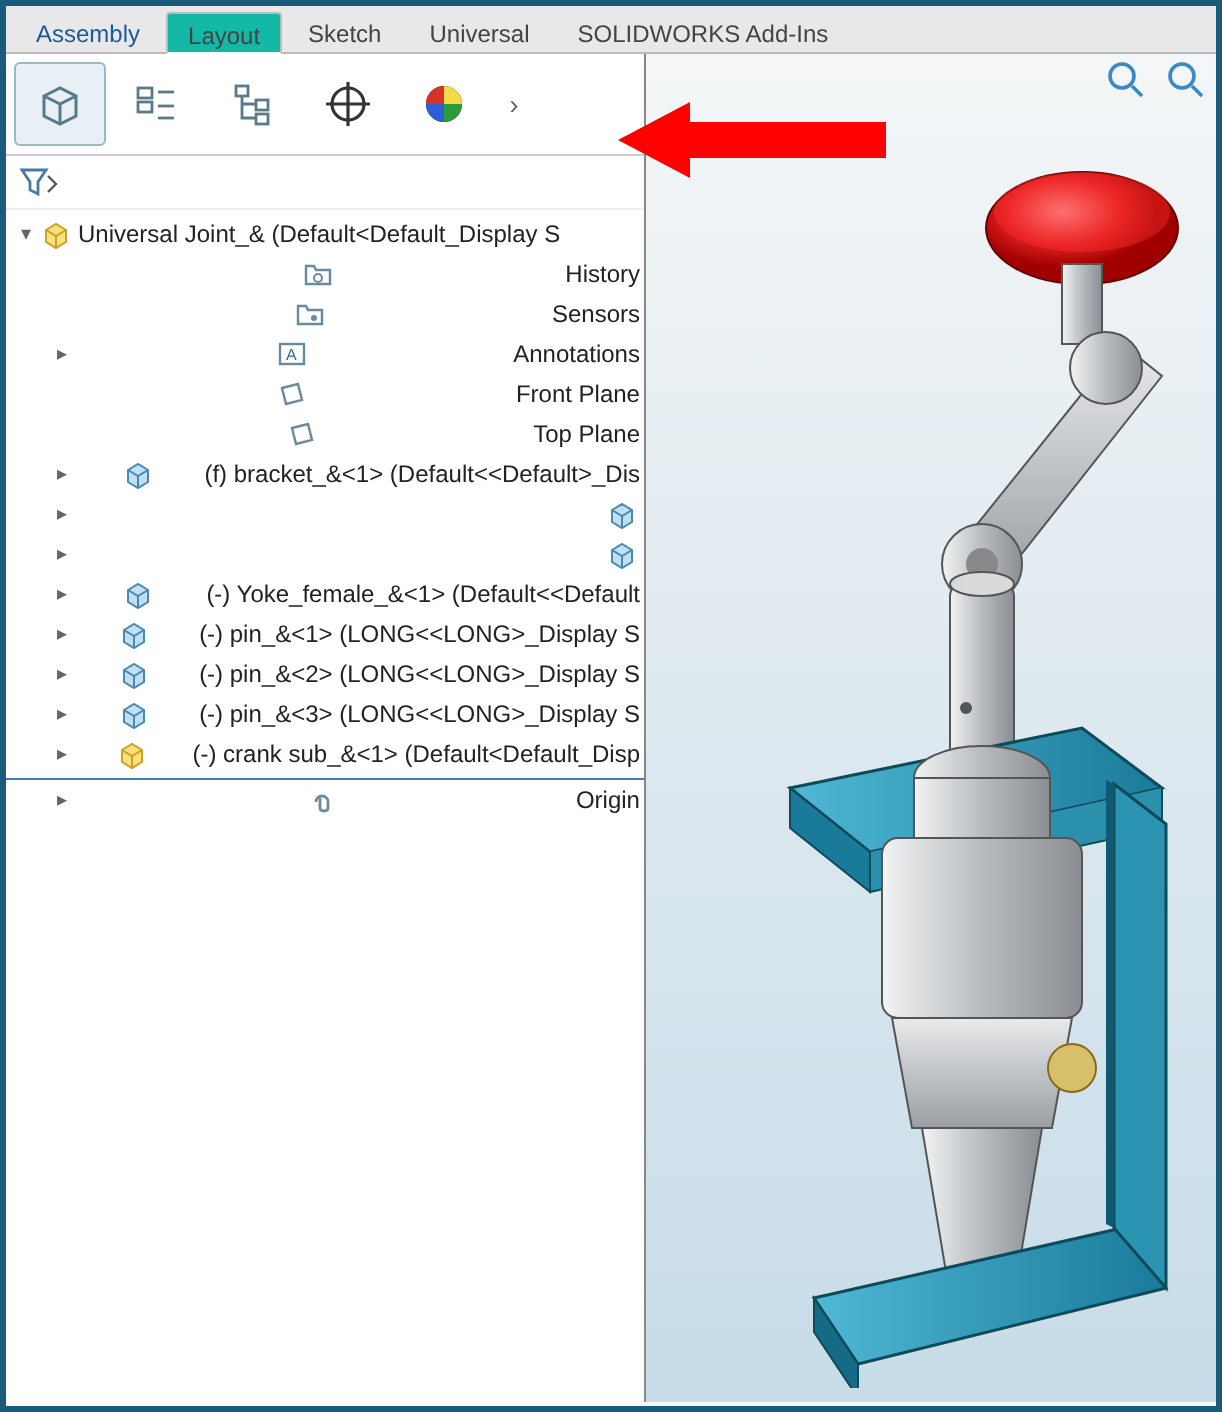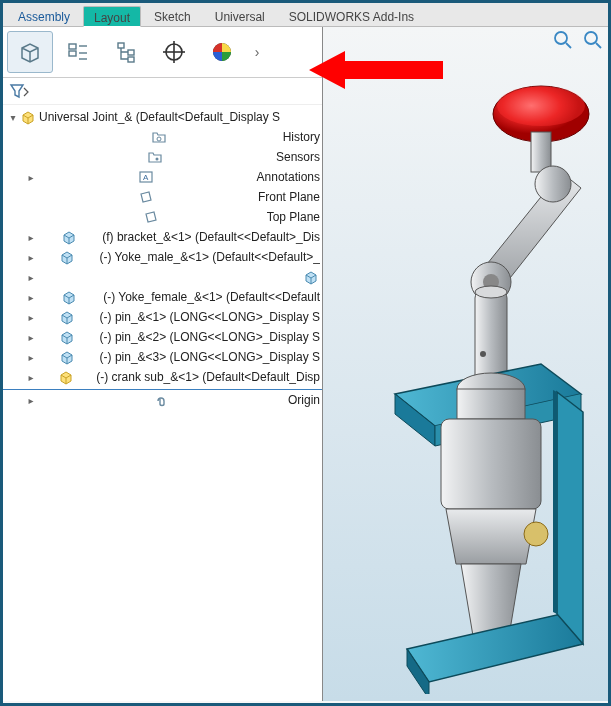--- a/index.html
+++ b/index.html
@@ -303,21 +303,20 @@
         <span class="lbl">(f) bracket_&amp;&lt;1&gt; (Default&lt;&lt;Default&gt;_Dis</span>
       </div>
       <div class="node indent1">
         <span class="exp">▸</span>
         <span class="icon">
             <svg width="16" height="16" viewBox="0 0 16 16">
               <path d="M3 6 L8 3 L13 6 L13 12 L8 15 L3 12 Z" fill="#bfe0f4" stroke="#4a8ab0"></path>
               <path d="M3 6 L8 9 L13 6 M8 9 L8 15" fill="none" stroke="#4a8ab0"></path>
             </svg>
           </span>
-        <span class="lbl">(-) Yoke_male_&amp;&lt;1&gt; (Default&lt;&lt;Default&gt;_</span>
       </div>
       <div class="node indent1">
         <span class="exp">▸</span>
         <span class="icon">
             <svg width="16" height="16" viewBox="0 0 16 16">
               <path d="M3 6 L8 3 L13 6 L13 12 L8 15 L3 12 Z" fill="#bfe0f4" stroke="#4a8ab0"></path>
               <path d="M3 6 L8 9 L13 6 M8 9 L8 15" fill="none" stroke="#4a8ab0"></path>
             </svg>
           </span>
       </div>

